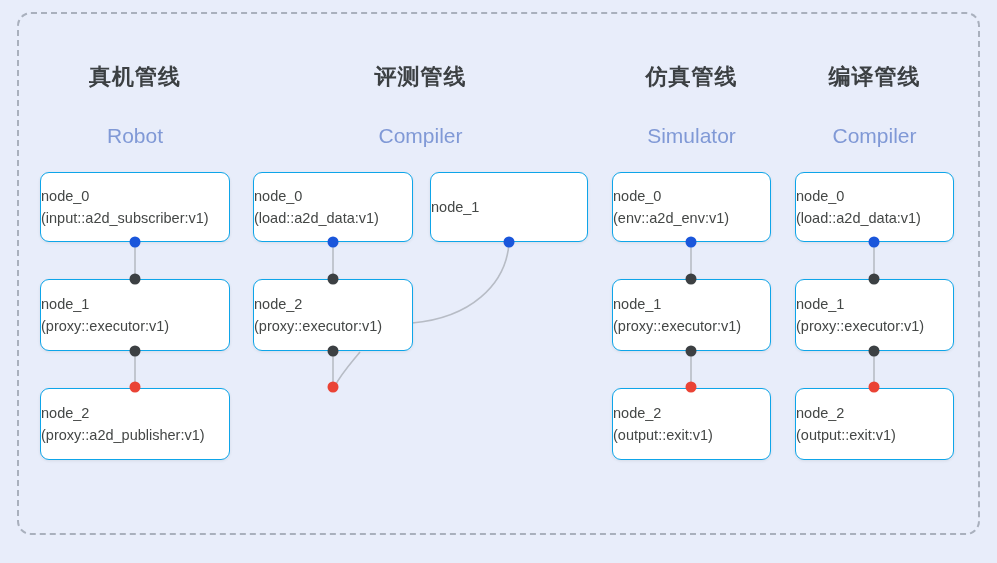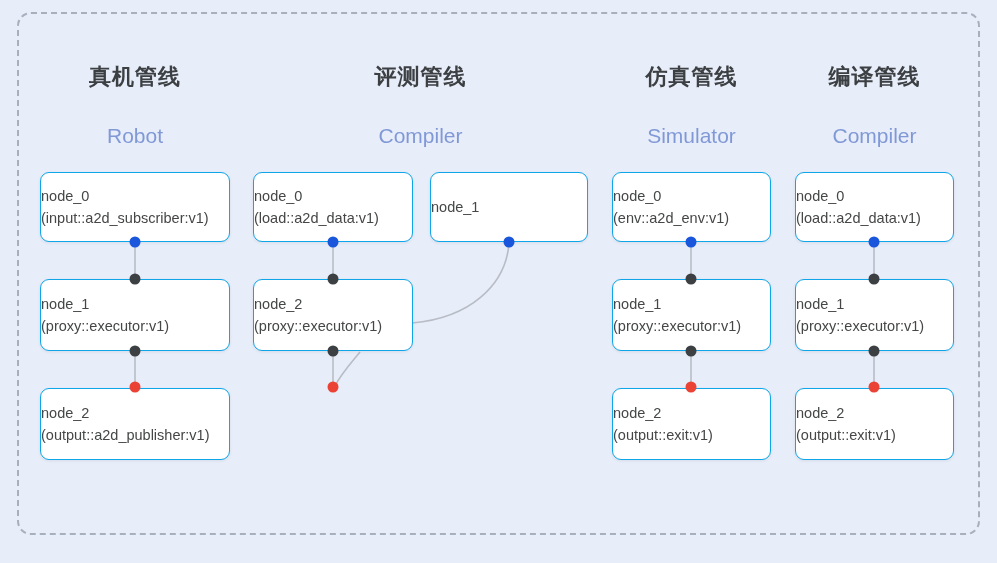--- a/index.html
+++ b/index.html
@@ -124,21 +124,21 @@
   <div class="node" style="left:40px; top:172px; width:190px; height:70px;">
     <div class="node-id">node_0</div>
     <div class="node-kind">(input::a2d_subscriber:v1)</div>
   </div>
   <div class="node" style="left:40px; top:279px; width:190px; height:72px;">
     <div class="node-id">node_1</div>
     <div class="node-kind">(proxy::executor:v1)</div>
   </div>
   <div class="node" style="left:40px; top:388px; width:190px; height:72px;">
     <div class="node-id">node_2</div>
-    <div class="node-kind">(output::a2d_publisher:v1)</div>
+    <div class="node-kind">(proxy::a2d_publisher:v1)</div>
   </div>
   <div class="port port-blue" style="left:135px; top:242px;"></div>
   <div class="port port-black" style="left:135px; top:279px;"></div>
   <div class="port port-black" style="left:135px; top:351px;"></div>
   <div class="port port-red" style="left:135px; top:387px;"></div>
 
   <div class="column" style="left:253px; width:335px;">
     <div class="col-title" style="top:62px;">评测管线</div>
     <div class="col-subtitle" style="top:124px;">Compiler</div>
   </div>

